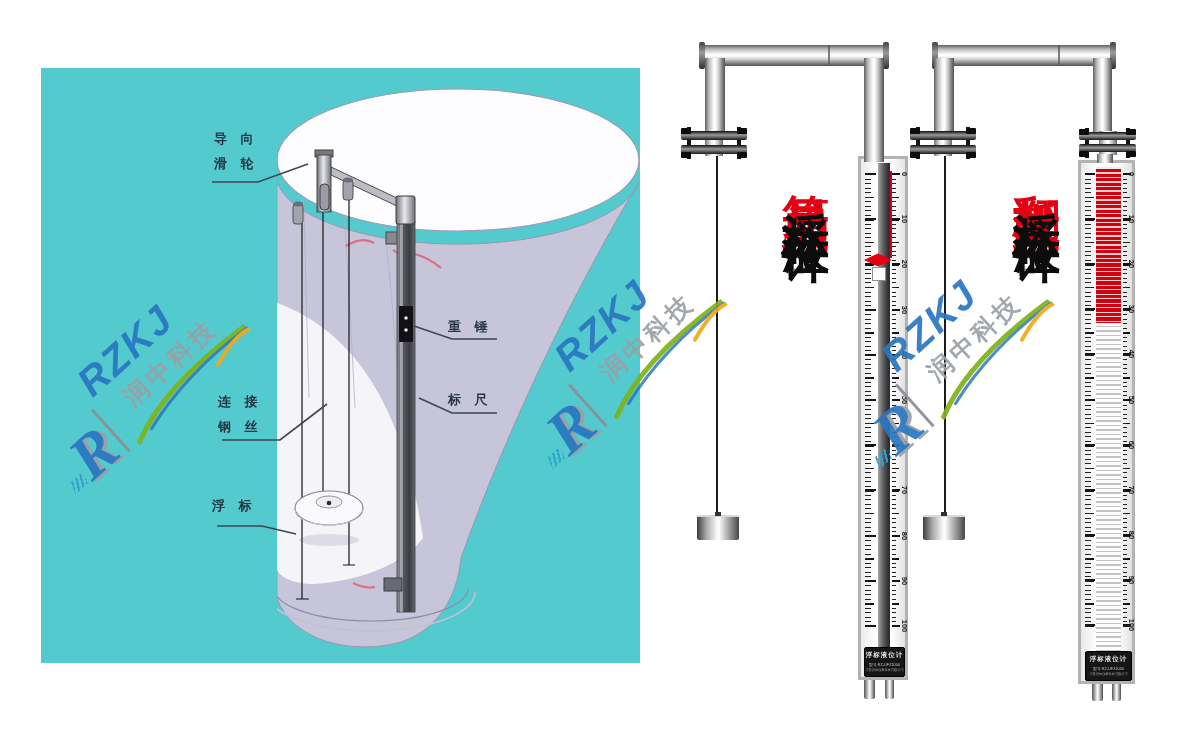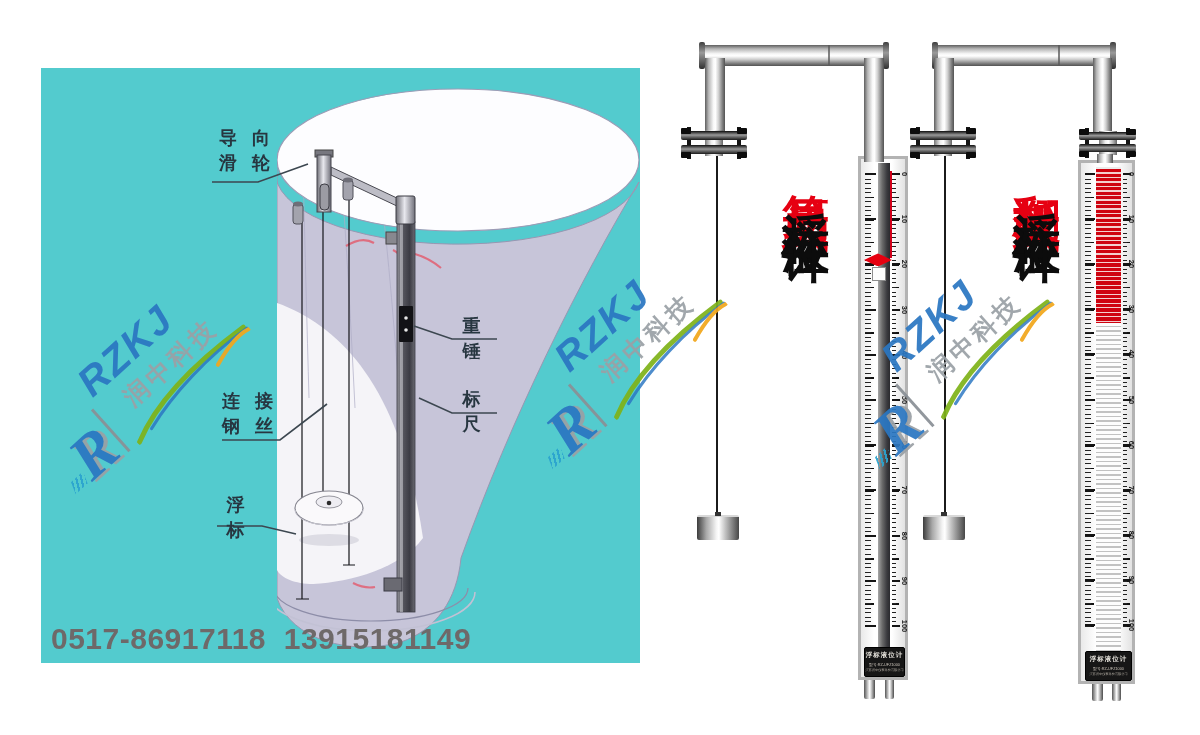--- a/index.html
+++ b/index.html
@@ -3,22 +3,22 @@
 <meta charset="utf-8">
 <style>
   html,body{margin:0;padding:0;background:#ffffff;}
   .stage{position:relative;width:1200px;height:735px;background:#fff;overflow:hidden;
          font-family:"Liberation Sans",sans-serif;}
 
   
   .teal-panel{position:absolute;left:41px;top:68px;width:599px;height:595px;background:#53cbce;z-index:1;}
   .tank-svg{position:absolute;left:41px;top:68px;z-index:2;}
 
-  .cn-label{position:absolute;z-index:3;color:#273640;font-weight:bold;font-size:18px;
-            line-height:25px;letter-spacing:5px;text-align:center;white-space:pre-line;}
+  .cn-label{position:absolute;z-index:3;color:#273640;font-weight:bold;font-size:13px;
+            line-height:25px;letter-spacing:5px;white-space:pre-line;}
 
   .phone{position:absolute;left:51px;top:622px;z-index:6;font-size:30px;font-weight:bold;
          color:#6e6969;letter-spacing:.5px;white-space:pre;}
 
   
   .pipe-v{position:absolute;background:linear-gradient(90deg,#5e5e5e 0,#b5b5b5 18%,#f7f7f7 42%,#ffffff 52%,#d0d0d0 68%,#7d7d7d 88%,#525252 100%);z-index:4;}
   .pipe-h{position:absolute;background:linear-gradient(180deg,#5e5e5e 0,#b5b5b5 18%,#f7f7f7 42%,#ffffff 52%,#d0d0d0 68%,#7d7d7d 88%,#525252 100%);z-index:3;}
   .cap{position:absolute;background:linear-gradient(180deg,#3f3f3f,#9a9a9a 40%,#2f2f2f);border-radius:2px;z-index:4;}
   .coupling{position:absolute;width:2px;background:rgba(90,90,90,.75);z-index:4;}
 
@@ -175,21 +175,20 @@
   </svg>
 
   <div class="cn-label" style="left:214px;top:126px;width:66px;">导 向
 滑 轮</div>
   <div class="cn-label" style="left:448px;top:314px;width:52px;">重 锤</div>
   <div class="cn-label" style="left:448px;top:387px;width:52px;">标 尺</div>
   <div class="cn-label" style="left:218px;top:389px;width:64px;">连 接
 钢 丝</div>
   <div class="cn-label" style="left:212px;top:493px;width:52px;">浮 标</div>
 
-  <div class="phone">0517-86917118  13915181149</div>
 
   <div class="pipe-h" style="left:703px;top:45px;width:183px;height:21px;"></div>
   <div class="cap" style="left:699px;top:42px;width:6px;height:27px;"></div>
   <div class="cap" style="left:883px;top:42px;width:6px;height:27px;"></div>
   <div class="coupling" style="left:828px;top:45px;height:21px;"></div>
   <div class="pipe-v" style="left:705px;top:58px;width:20px;height:74px;"></div>
   <div class="pipe-v" style="left:864px;top:58px;width:20px;height:104px;z-index:4;"></div>
   <div class="flange" style="left:681px;top:130px;width:66px;height:26px;">
     <div class="fl-pipe"></div>
       <div class="stem l"></div>

